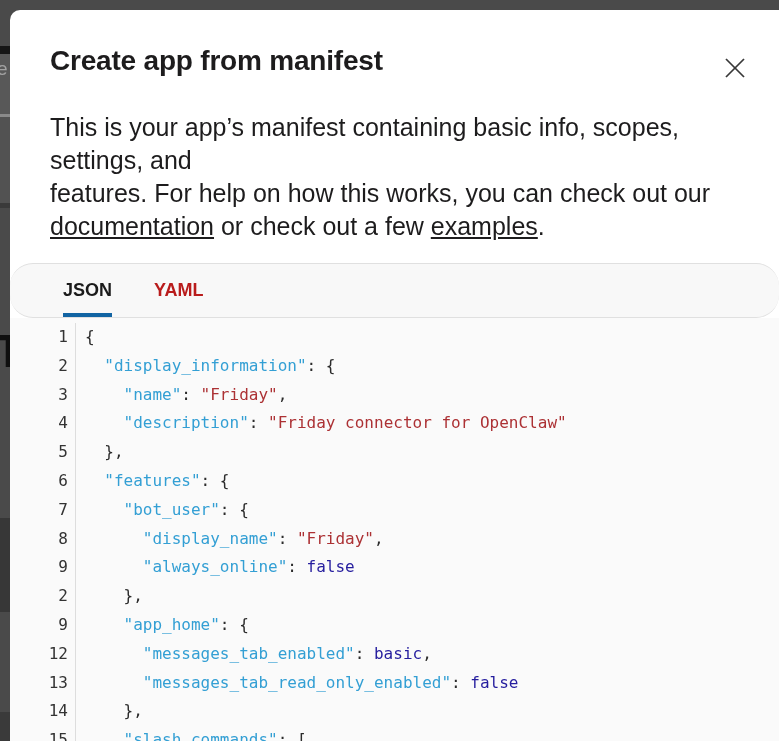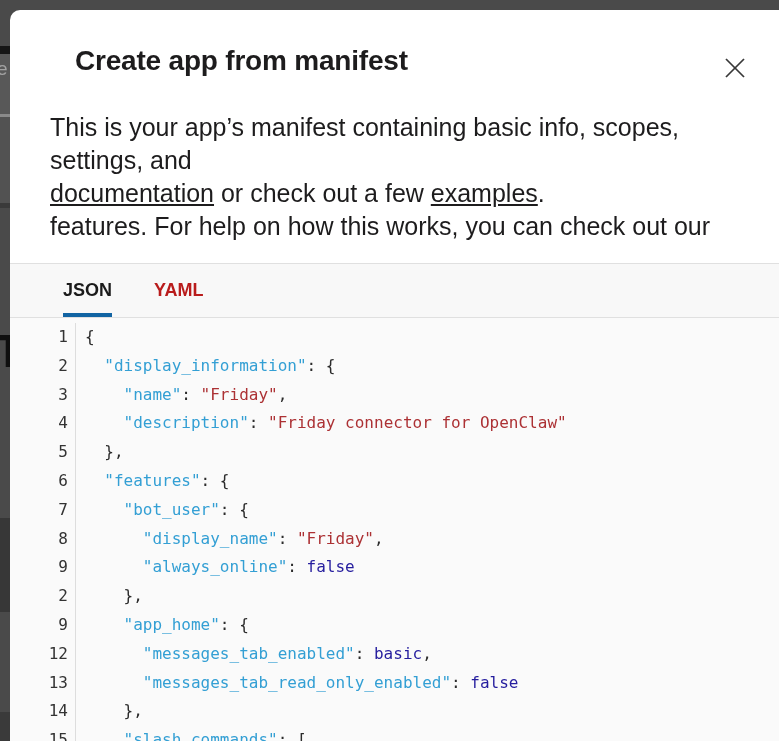--- a/index.html
+++ b/index.html
@@ -26,32 +26,32 @@
   .bd-T{top:330px;height:48px;color:#0f0f0f;font-size:46px;font-weight:700;}
   .bd-T span{position:absolute;left:-5px;top:-6px;}
   .bd-block2{top:518px;height:94px;background:#373737;}
   .bd-block3{top:712px;height:29px;background:#3a3a3a;}
 
   
   .modal{position:absolute;left:10px;top:10px;width:769px;height:731px;
     background:#fff;border-radius:10px 0 0 0;overflow:hidden;
     display:flex;flex-direction:column;}
   .modal-header{display:flex;align-items:flex-start;justify-content:space-between;
-    padding:32px 26px 0 40px;margin-left:25px;}
+    padding:32px 26px 0 40px;}
   .modal-title{font-size:28px;line-height:38px;font-weight:800;color:var(--text);
     letter-spacing:-.2px;}
   .close-btn{background:none;border:none;cursor:pointer;padding:4px;margin-top:8px;
     line-height:0;}
   .modal-desc{margin:25px 40px 0 40px;font-size:25px;line-height:33px;color:var(--text);}
   .modal-desc a{color:var(--text);text-decoration:underline;cursor:pointer;}
 
   
   .tabs{margin-top:20px;height:55px;background:#f8f8f8;
     border-top:1px solid #e0e0e0;border-bottom:1px solid #e0e0e0;
-    display:flex;align-items:stretch;padding-left:53px;gap:42px;flex:none;}
+    display:flex;align-items:stretch;padding-left:53px;gap:42px;flex:none;border-radius:23px;}
   .tab{display:flex;align-items:center;font-size:18px;font-weight:700;
     color:#b91c1c;cursor:pointer;border-bottom:4px solid transparent;padding-top:4px;}
   .tab.active{color:#1b1b1b;border-bottom-color:var(--accent);}
 
   
   .editor{flex:1;background:#fafafa;overflow:hidden;
     font-family:"DejaVu Sans Mono",monospace;font-size:16px;padding-top:5px;}
   .row{display:flex;line-height:28.8px;white-space:pre;}
   .ln{flex:none;width:66px;border-right:1px solid #ddd;text-align:right;
     padding-right:7px;color:#333;}
@@ -88,22 +88,22 @@
         <svg width="28" height="28" viewBox="0 0 28 28">
           <line x1="5" y1="5" x2="23" y2="23" stroke="#383838" stroke-width="1.7"></line>
           <line x1="23" y1="5" x2="5" y2="23" stroke="#383838" stroke-width="1.7"></line>
         </svg>
       </span>
     </button>
   </div>
 
   <div class="modal-desc">
       <div><span>This is your app’s manifest containing basic info, scopes, settings, and</span></div>
+      <div><span>features. For help on how this works, you can check out our</span></div>
       <div><a>documentation</a><span> or check out a few </span><a>examples</a><span>.</span></div>
-      <div><span>features. For help on how this works, you can check out our</span></div>
     </div>
 
   <div class="tabs">
     <div class="tab active">
       <span>JSON</span>
     </div>
     <div class="tab">
       <span>YAML</span>
     </div>
   </div>

